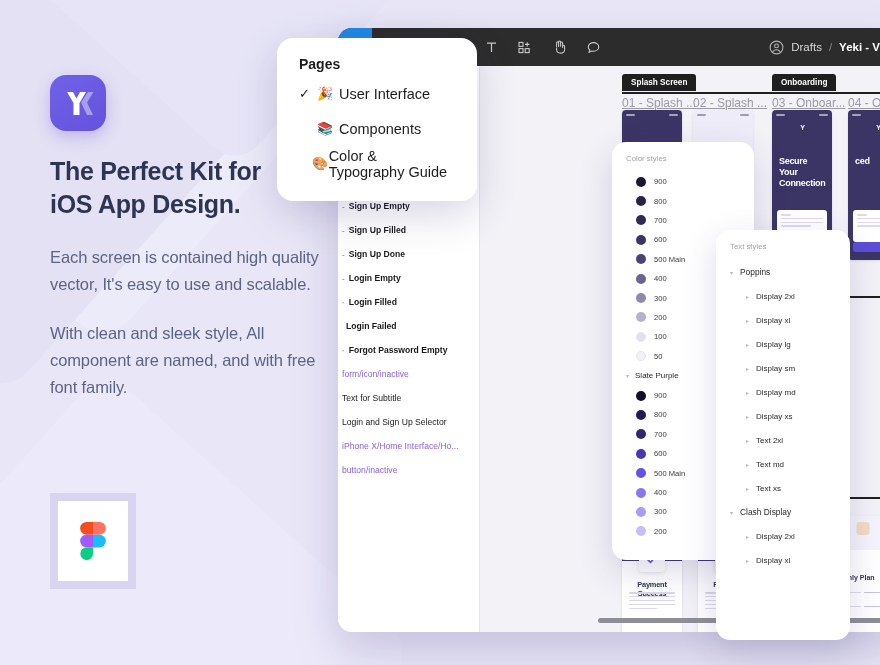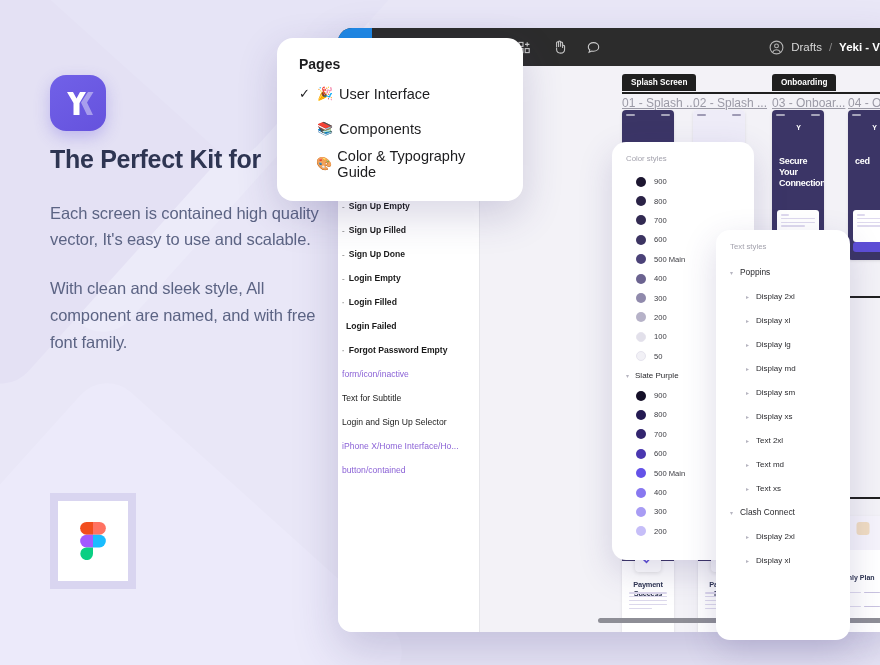--- a/index.html
+++ b/index.html
@@ -34,21 +34,21 @@
 
   .logo-tile {
     width:56px; height:56px; border-radius:16px;
     background:linear-gradient(145deg,#7161e8,#6552dd);
     position:relative; overflow:hidden;
     box-shadow:0 6px 16px rgba(101,82,221,.30);
   }
   .logo-tile svg { position:absolute; left:0; top:0; }
 
   .headline {
-    margin-top:12px;
+    margin-top:24px;
     font-size:25px; line-height:1.30; font-weight:bold;
     color:#2e3552; letter-spacing:-.3px;
   }
   .para {
     margin-top:24px;
     font-size:16.5px; line-height:1.63; color:#5c6484; letter-spacing:-.1px;
   }
   .para + .para { margin-top:22px; }
 
   .figma-badge {
@@ -110,21 +110,21 @@
     border-radius:3px 3px 0 0; white-space:nowrap; z-index:4;
   }
   .section-rule {
     position:absolute; height:2px; background:#1f1f1f; z-index:3;
   }
   .frame-label {
     position:absolute; font-size:12px; color:#9b9aa6; white-space:nowrap;text-decoration:underline;
   }
 
   .phone {
-    position:absolute; width:52px; height:125px; border-radius:4px;
+    position:absolute; width:60px; height:125px; border-radius:4px;
     overflow:hidden; background:#ffffff; box-shadow:0 1px 3px rgba(0,0,0,.10);
   }
   .phone.tall { height:150px; }
   .ph-dark { background:#3b3566; width:100%; height:100%; position:relative; }
   .ph-light { background:#eeecf8; width:100%; height:100%; position:relative; }
   .ph-status {
     position:absolute; top:3px; left:4px; right:4px; height:4px;
     display:flex; justify-content:space-between; align-items:center;
   }
   .ph-status i { display:block; width:9px; height:2.5px; background:rgba(255,255,255,.55); border-radius:1px; }
@@ -212,21 +212,21 @@
   .plan-row .lbl { flex:1; height:1.6px; background:#dcd8ec; border-radius:1px; }
   .plan-row .val { width:16px; height:1.6px; background:#c9c3e0; border-radius:1px; }
 
   .hscroll {
     position:absolute; left:118px; right:14px; bottom:9px; height:5px;
     background:#8e8e96; border-radius:3px; z-index:6;
   }
 
   
   .pages-panel {
-    position:absolute; left:277px; top:38px; width:246px;
+    position:absolute; left:277px; top:38px; width:200px;
     background:#ffffff; border-radius:16px; padding:18px 0 20px 0;
     box-shadow:0 14px 40px rgba(60,50,120,.20);
     z-index:10;
   }
   .pages-title {
     font-size:14px; font-weight:bold; color:#1d1d1f; padding:0 22px 4px 22px;
   }
   .pages-item {
     display:flex; align-items:center; height:35px; padding:0 22px;
     font-size:14.5px; color:#1d1d1f;
@@ -287,20 +287,21 @@
 
   <div class="logo-tile">
     <svg width="56" height="56" viewBox="0 0 56 56">
       <path d="M17 17 L23.5 28 L23.5 40 L29.5 40 L29.5 28 L36 17 L30 17 L26.5 23.5 L23 17 Z" fill="#ffffff"></path>
       <path d="M38 17 L31 27.5 L37 40 L43 40 L37 27.5 L43.5 17 Z" fill="#ffffff" opacity="0.42"></path>
     </svg>
   </div>
 
   <div class="headline">
     <div>The Perfect Kit for</div>
+    <div>iOS App Design.</div>
   </div>
 
   <div class="para">Each screen is contained high quality vector, It's easy to use and scalable.</div>
   <div class="para">With clean and sleek style, All component are named, and with free font family.</div>
 
   <div class="figma-badge">
     <svg width="26" height="38" viewBox="0 0 26 38">
       <path d="M6.5 0h6.5v12.7H6.5A6.35 6.35 0 016.5 0z" fill="#f24e1e"></path>
       <path d="M13 0h6.5a6.35 6.35 0 010 12.7H13z" fill="#ff7262"></path>
       <path d="M6.5 12.7h6.5v12.7H6.5a6.35 6.35 0 010-12.7z" fill="#a259ff"></path>
@@ -427,21 +428,21 @@
       <div class="layer-row">
           <span>Text for Subtitle</span>
         </div>
       <div class="layer-row">
           <span>Login and Sign Up Selector</span>
         </div>
       <div class="layer-row inst">
           <span>iPhone X/Home Interface/Ho...</span>
         </div>
       <div class="layer-row inst">
-          <span>button/contained</span>
+          <span>button/inactive</span>
         </div>
     </div>
 
     <div class="canvas">
 
       <div class="section-tag" style="left:142px;top:8px;">Splash Screen</div>
       <div class="section-rule" style="left:142px;top:26px;width:150px;"></div>
       <div class="frame-label" style="left:142px;top:30px;">01 - Splash ...</div>
       <div class="frame-label" style="left:213px;top:30px;">02 - Splash ...</div>
 
@@ -800,45 +801,45 @@
       <div class="ts-row">
         <span class="caret">▸</span>
         <span>Display xl</span>
       </div>
       <div class="ts-row">
         <span class="caret">▸</span>
         <span>Display lg</span>
       </div>
       <div class="ts-row">
         <span class="caret">▸</span>
+        <span>Display sm</span>
+      </div>
+      <div class="ts-row">
+        <span class="caret">▸</span>
         <span>Display md</span>
-      </div>
-      <div class="ts-row">
-        <span class="caret">▸</span>
-        <span>Display sm</span>
       </div>
       <div class="ts-row">
         <span class="caret">▸</span>
         <span>Display xs</span>
       </div>
       <div class="ts-row">
         <span class="caret">▸</span>
         <span>Text 2xl</span>
       </div>
       <div class="ts-row">
         <span class="caret">▸</span>
         <span>Text md</span>
       </div>
       <div class="ts-row">
         <span class="caret">▸</span>
         <span>Text xs</span>
       </div>
       <div class="ts-grp">
         <span class="caret">▾</span>
-        <span>Clash Connect</span>
+        <span>Clash Display</span>
       </div>
       <div class="ts-row">
         <span class="caret">▸</span>
         <span>Display 2xl</span>
       </div>
       <div class="ts-row">
         <span class="caret">▸</span>
         <span>Display xl</span>
       </div>
     </div>

